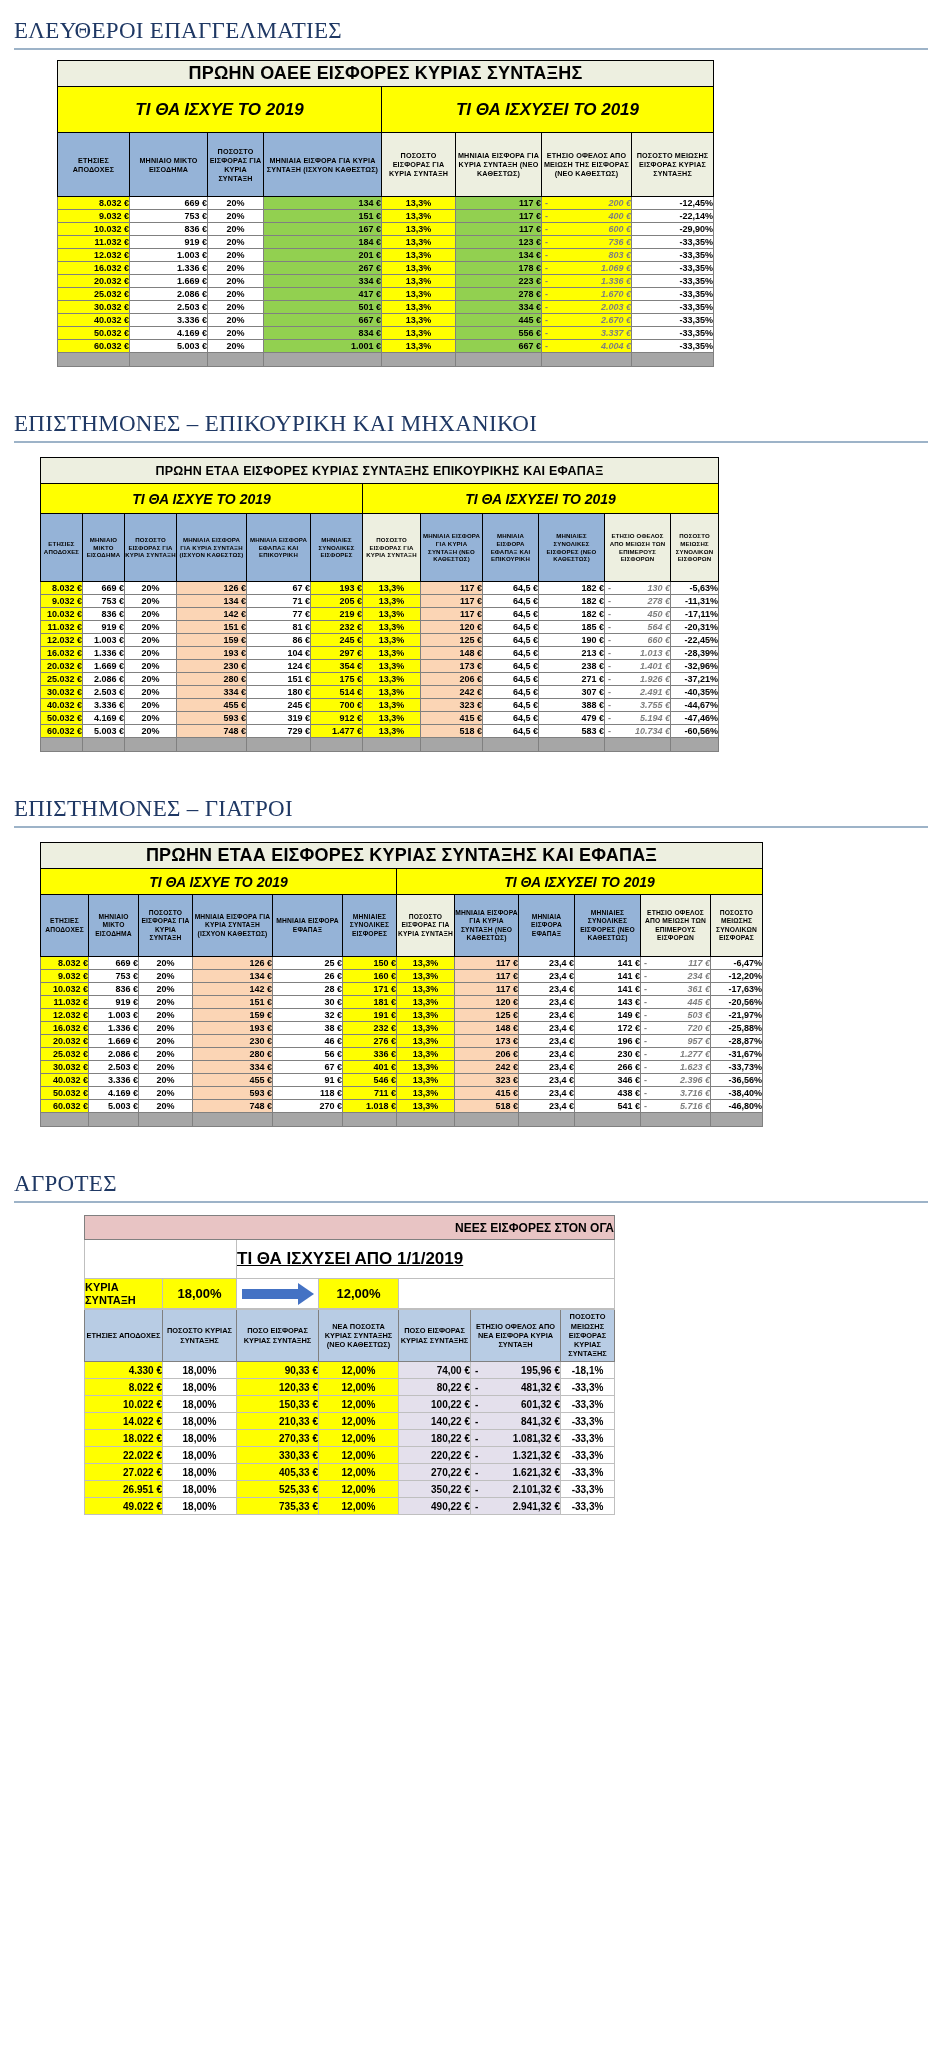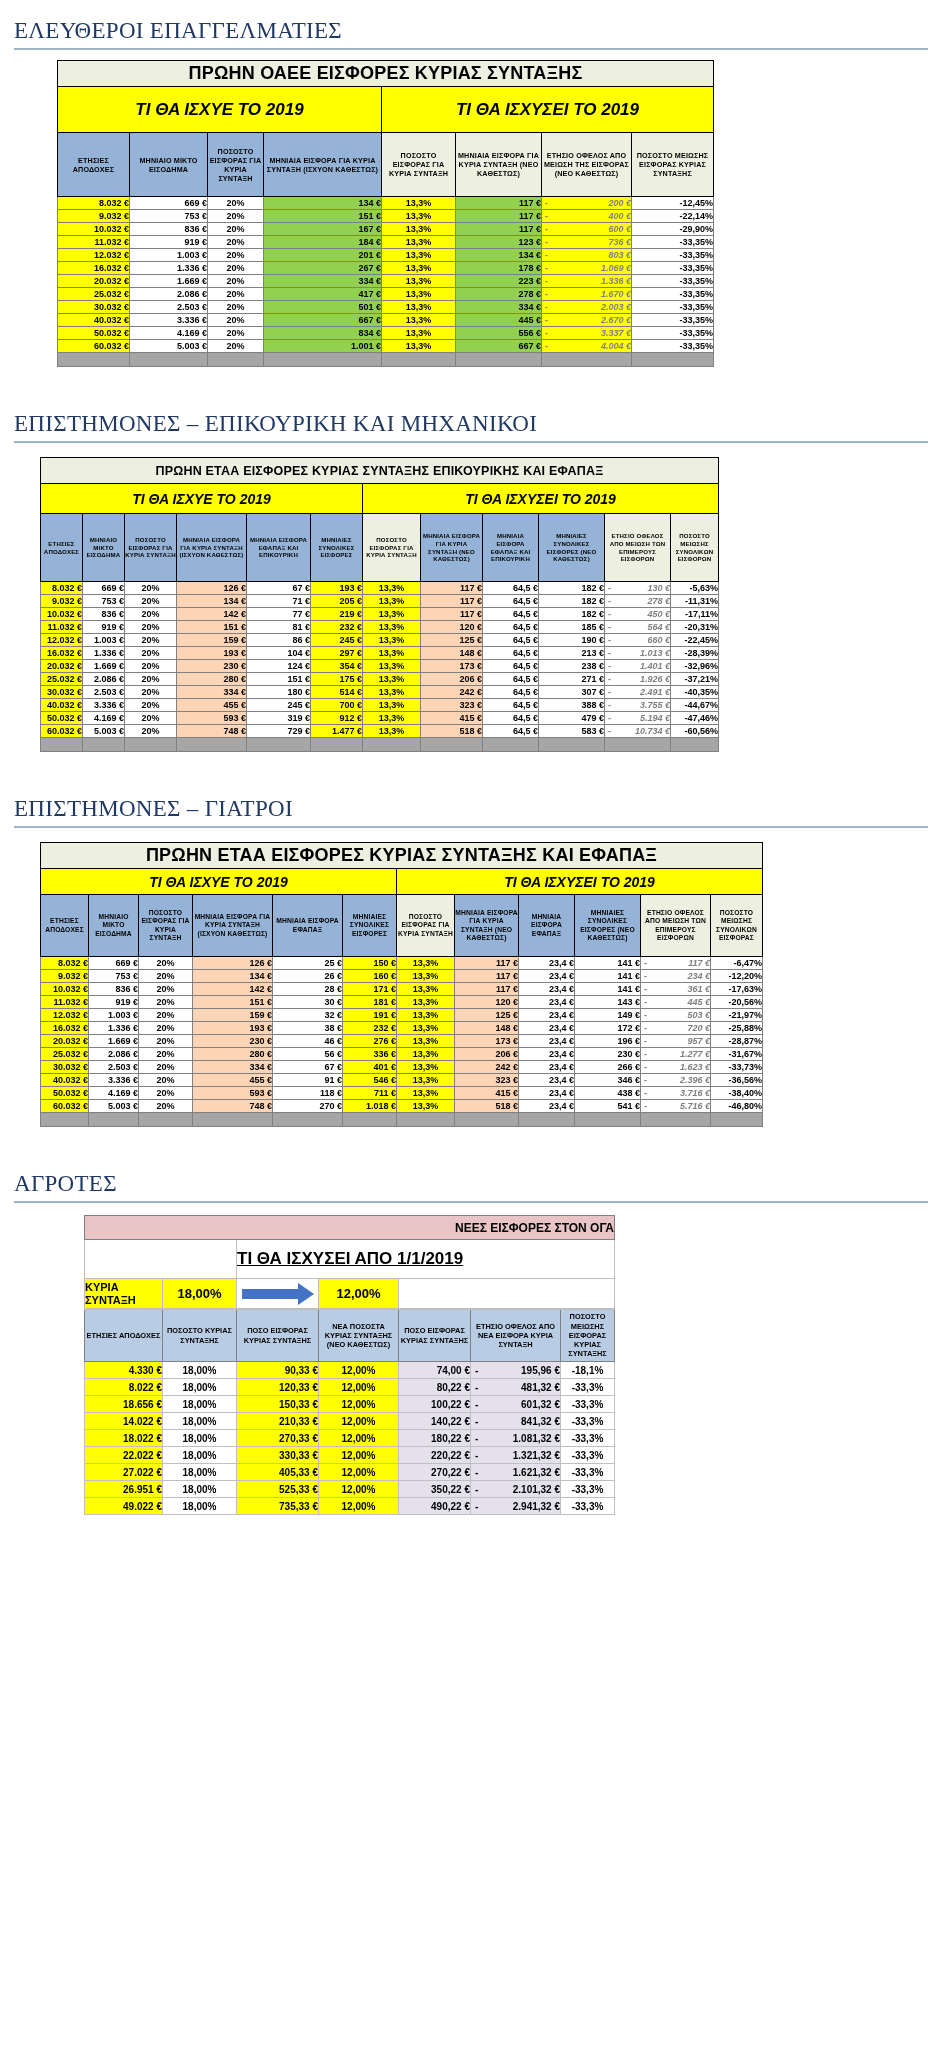--- a/index.html
+++ b/index.html
@@ -848,21 +848,21 @@
       <tr>
         <td class="f-d yel">8.022 €</td>
         <td class="f-d c">18,00%</td>
         <td class="f-d yel">120,33 €</td>
         <td class="f-d yel c">12,00%</td>
         <td class="f-d lav">80,22 €</td>
         <td class="f-d lav neg"><span class="minus">-</span>481,32 €</td>
         <td class="f-d c">-33,3%</td>
       </tr>
       <tr>
-        <td class="f-d yel">18.656 €</td>
+        <td class="f-d yel">10.022 €</td>
         <td class="f-d c">18,00%</td>
         <td class="f-d yel">150,33 €</td>
         <td class="f-d yel c">12,00%</td>
         <td class="f-d lav">100,22 €</td>
         <td class="f-d lav neg"><span class="minus">-</span>601,32 €</td>
         <td class="f-d c">-33,3%</td>
       </tr>
       <tr>
         <td class="f-d yel">14.022 €</td>
         <td class="f-d c">18,00%</td>

